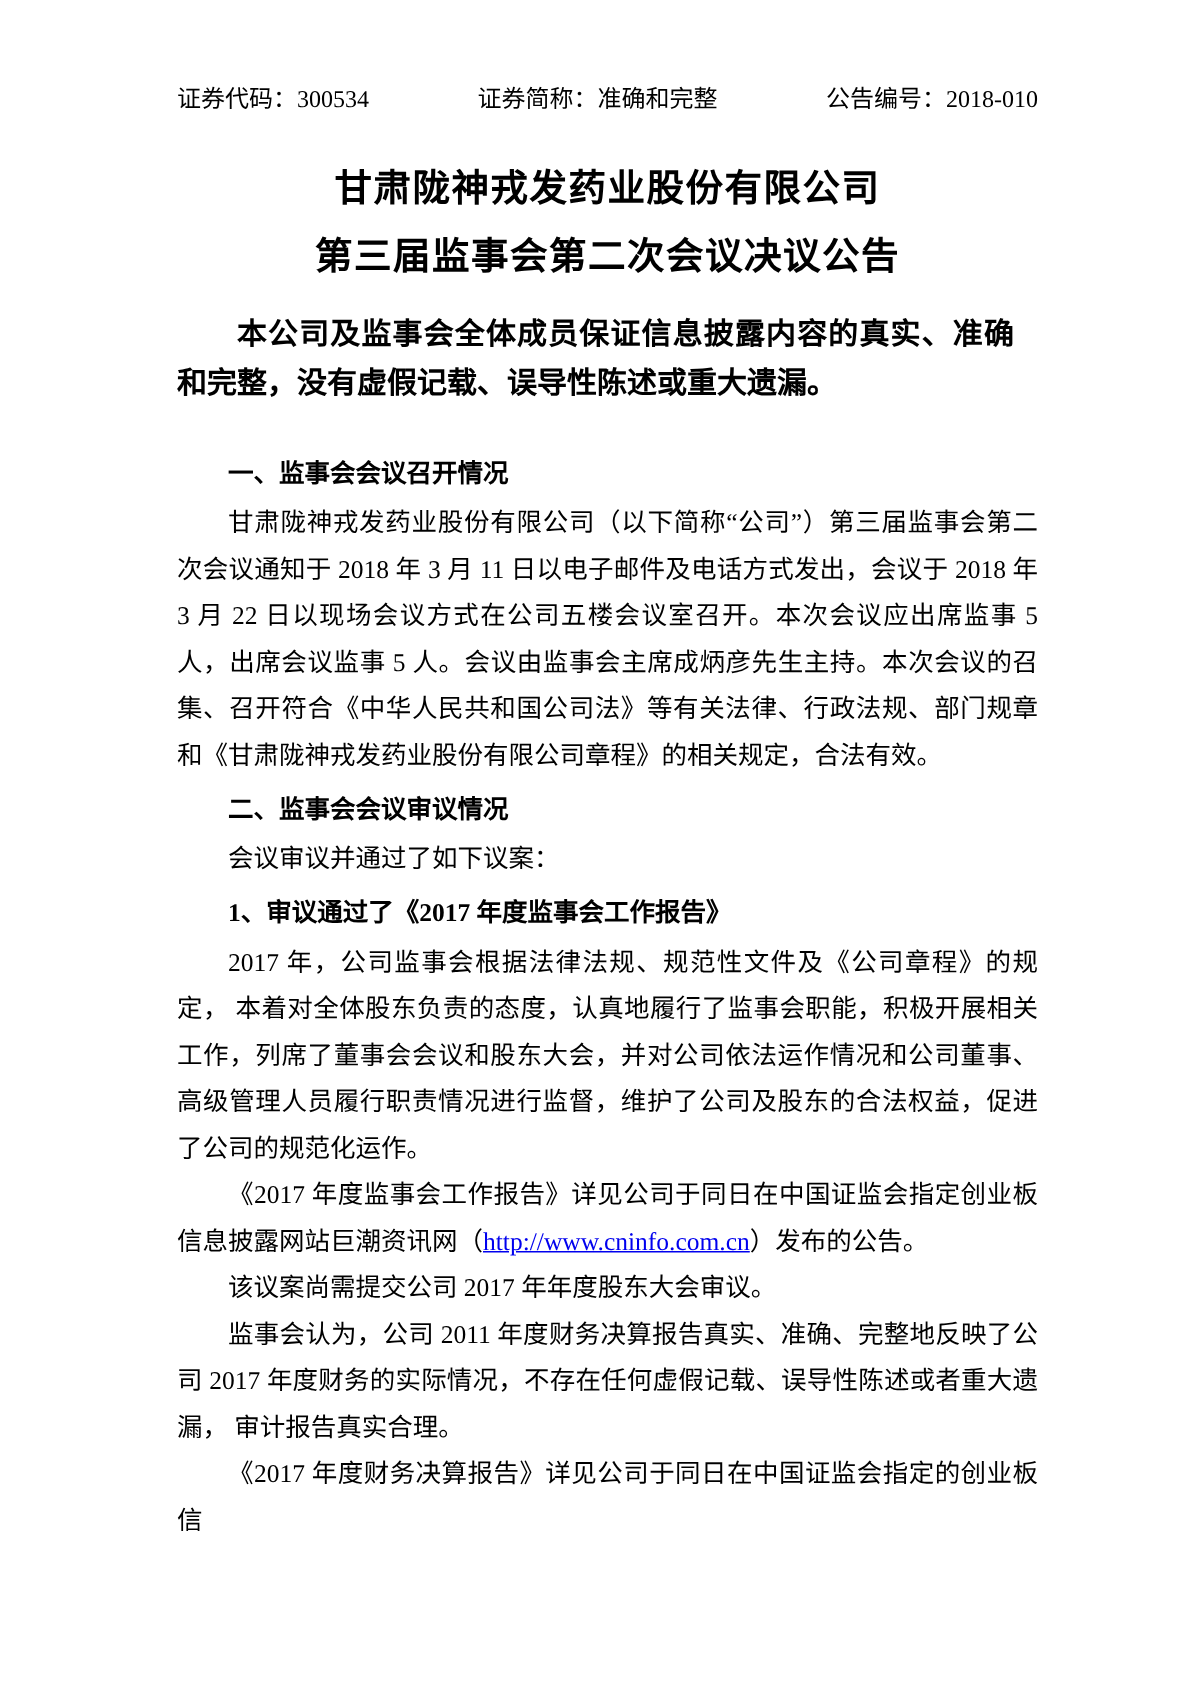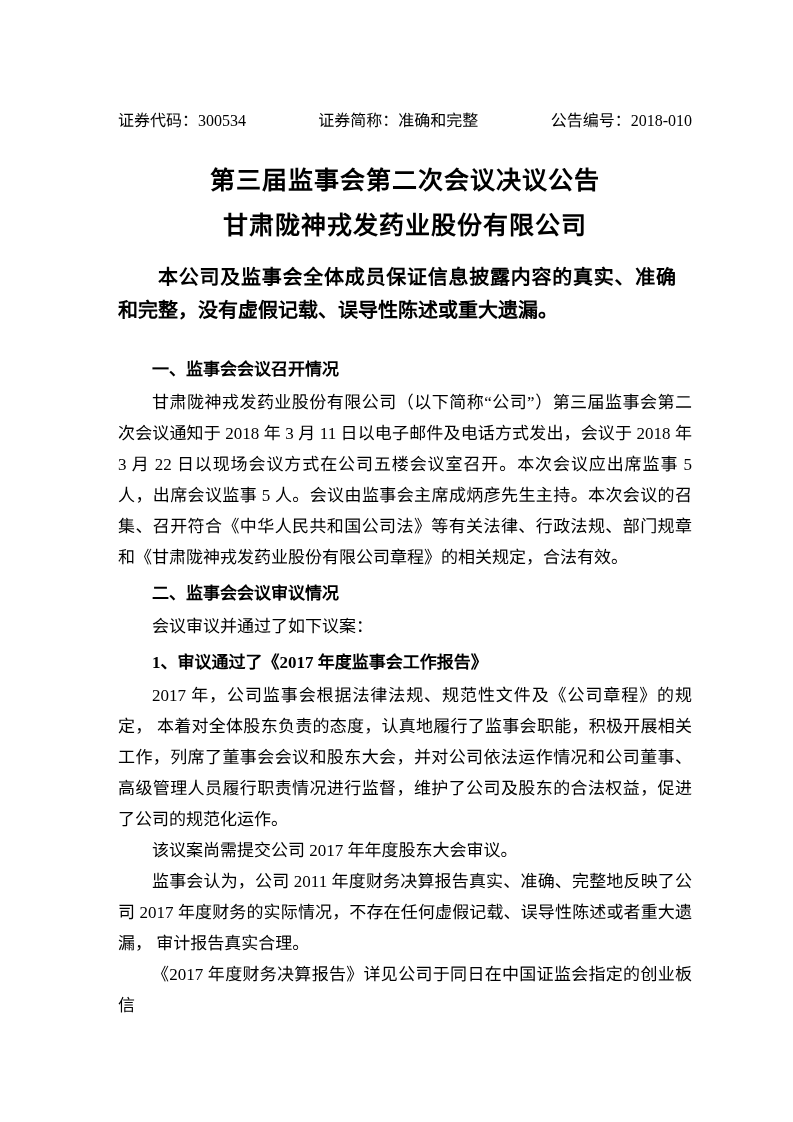--- a/index.html
+++ b/index.html
@@ -9,21 +9,21 @@
   }
   .page {
     position: relative;
     width: 793px;
     height: 1122px;
     background: #ffffff;
     color: #000000;
     font-family: "Liberation Serif", "DejaVu Serif", serif;
     overflow: hidden;
     box-sizing: border-box;
-    padding-top: 110px;
+    padding-top: 56px;
   }
   .content {
     margin-left: 118px;
     width: 574px;
   }
   .doc-header {
     display: flex;
     justify-content: space-between;
     font-size: 16px;
     line-height: 22px;
@@ -75,33 +75,34 @@
 <div class="page">
   <div class="content">
 
     <div class="doc-header">
       <span>证券代码：300534</span>
       <span>证券简称：准确和完整</span>
       <span>公告编号：2018-010</span>
     </div>
 
     <h1 class="doc-title">
+      <span class="title-line">甘肃陇神戎发药业股份有限公司</span>
       <span class="title-line">第三届监事会第二次会议决议公告</span>
-      <span class="title-line">甘肃陇神戎发药业股份有限公司</span>
     </h1>
 
     <p class="disclaimer">本公司及监事会全体成员保证信息披露内容的真实、准确和完整，没有虚假记载、误导性陈述或重大遗漏。</p>
 
     <p class="heading first-section">一、监事会会议召开情况</p>
     <p class="para">甘肃陇神戎发药业股份有限公司（以下简称“公司”）第三届监事会第二次会议通知于 2018 年 3 月 11 日以电子邮件及电话方式发出，会议于 2018 年 3 月 22 日以现场会议方式在公司五楼会议室召开。本次会议应出席监事 5 人，出席会议监事 5 人。会议由监事会主席成炳彦先生主持。本次会议的召集、召开符合《中华人民共和国公司法》等有关法律、行政法规、部门规章和《甘肃陇神戎发药业股份有限公司章程》的相关规定，合法有效。</p>
 
     <p class="heading">二、监事会会议审议情况</p>
     <p class="para">会议审议并通过了如下议案：</p>
 
     <p class="heading">1、审议通过了《2017 年度监事会工作报告》</p>
     <p class="para">2017 年，公司监事会根据法律法规、规范性文件及《公司章程》的规定， 本着对全体股东负责的态度，认真地履行了监事会职能，积极开展相关工作，列席了董事会会议和股东大会，并对公司依法运作情况和公司董事、高级管理人员履行职责情况进行监督，维护了公司及股东的合法权益，促进了公司的规范化运作。</p>
+    <p class="para"><span>《2017 年度监事会工作报告》详见公司于同日在中国证监会指定创业板信息披露网站巨潮资讯网（</span><a href="#" class="link">http://www.cninfo.com.cn</a><span>）发布的公告。</span></p>
     <p class="para">该议案尚需提交公司 2017 年年度股东大会审议。</p>
 
     <p class="para">监事会认为，公司 2011 年度财务决算报告真实、准确、完整地反映了公司 2017 年度财务的实际情况，不存在任何虚假记载、误导性陈述或者重大遗漏， 审计报告真实合理。</p>
     <p class="para">《2017 年度财务决算报告》详见公司于同日在中国证监会指定的创业板信</p>
 
   </div>
 </div>
 
 </body></html>

